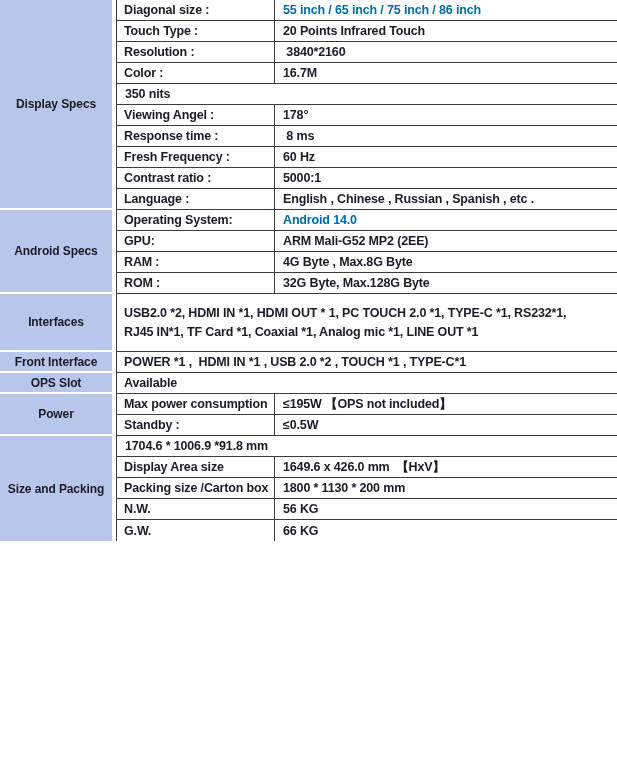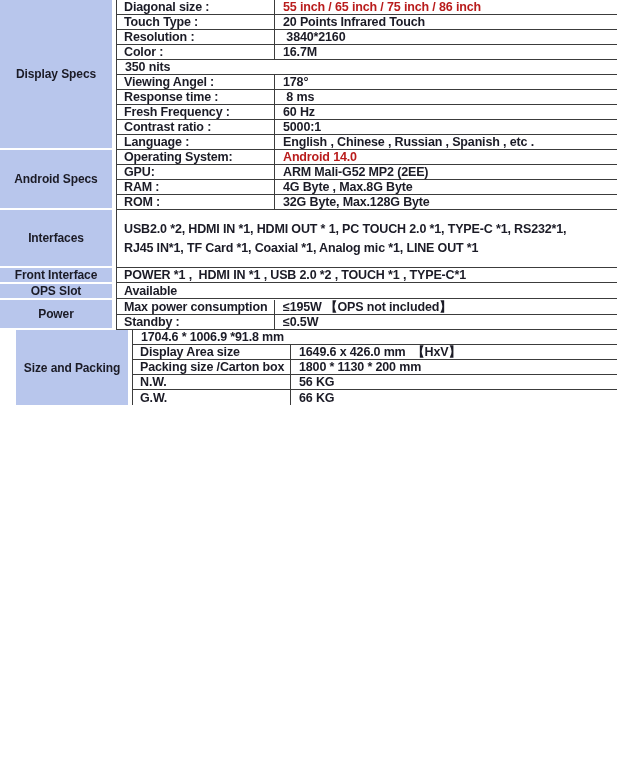--- a/index.html
+++ b/index.html
@@ -17,51 +17,51 @@
   .side {
     width: 112px; flex: 0 0 112px;
     background: #b8c6ec;
     display: flex; align-items: center; justify-content: center;
     text-align: center;
     font-size: 12px;
     letter-spacing: -0.1px;
     padding: 0 3px;
     border-bottom: 2px solid #ffffff;
   }
-  .section:last-child .side { border-bottom: none; margin-left: 16px; }
+  .section:last-child .side { border-bottom: none; }
 
   
   .rows {
     flex: 1; margin-left: 4px;
     display: flex; flex-direction: column;
     border-left: 1.6px solid #3c3c3c;
   }
   .row {
     display: flex; align-items: stretch;
-    height: 15px;
+    height: 21px;
     border-bottom: 1.6px solid #3c3c3c;
   }
   .row.tall { height: 58.46px; }
   .section:last-child .row:last-child { border-bottom: none; }
 
   .cell { display: flex; align-items: center; font-size: 12.5px; letter-spacing: -0.15px; }
   .label {
     width: 158px; flex: 0 0 158px;
     border-right: 1.6px solid #3c3c3c;
     padding-left: 7px;
     white-space: nowrap; overflow: hidden;
   }
   .value {
     flex: 1;
     padding-left: 8px; padding-right: 10px;
     white-space: pre-wrap;
     line-height: 1.5;
   }
   .value.full { padding-left: 7px; padding-right: 22px; }
-  .red { color: #b91c1c; }
+  .red { color: #0369a1; }
 </style>
 </head>
 <body>
 
 <div class="spec-table">
 
   <div class="section">
     <div class="side">Display Specs</div>
     <div class="rows">
       <div class="row">

